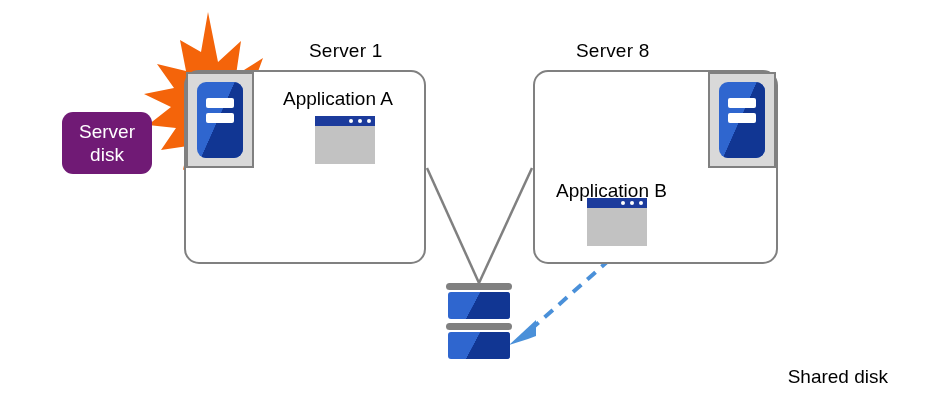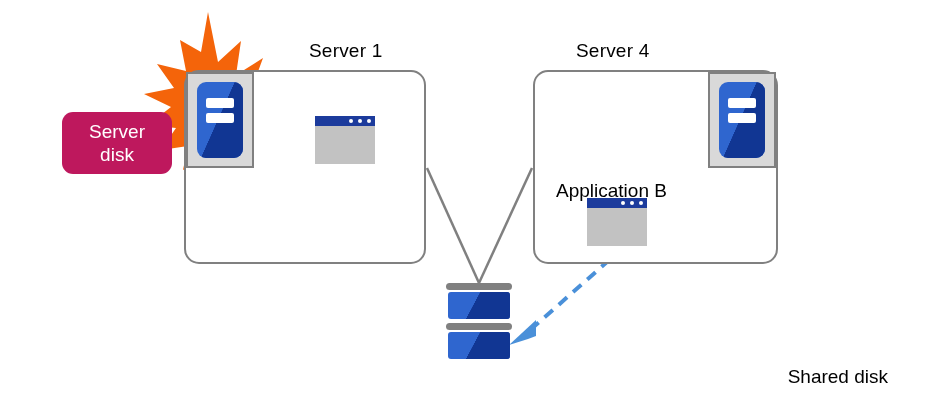--- a/index.html
+++ b/index.html
@@ -167,23 +167,23 @@
     font-size: 19px;
     color: #000000;
   }
   #disk-label span { margin-left: -470px; }
 
   
   #server-down-badge {
     position: absolute;
     left: 62px;
     top: 112px;
-    width: 110px;
+    width: 90px;
     height: 62px;
-    background: #be185d;
+    background: #701a75;
     border-radius: 11px;
     color: #ffffff;
     font-size: 19px;
     line-height: 23px;
     display: flex;
     flex-direction: column;
     align-items: center;
     justify-content: center;
     text-align: center;
   }
@@ -214,30 +214,31 @@
   <div id="server1-box" class="server-box"></div>
 
   <div id="server1-icon" class="server-icon">
     <div class="unit">
       <div class="shade"></div>
       <div class="bar b1"></div>
       <div class="bar b2"></div>
     </div>
   </div>
 
+  <div id="app-a-label" class="app-label">Application A</div>
 
   <div id="app-a-window" class="app-window">
     <div class="titlebar">
       <span class="dot d1"></span>
       <span class="dot d2"></span>
       <span class="dot d3"></span>
     </div>
   </div>
 
-  <div id="server2-title" class="box-title">Server 4</div>
+  <div id="server2-title" class="box-title">Server 8</div>
 
   <div id="server2-box" class="server-box"></div>
 
   <div id="server2-icon" class="server-icon">
     <div class="unit">
       <div class="shade"></div>
       <div class="bar b1"></div>
       <div class="bar b2"></div>
     </div>
   </div>

